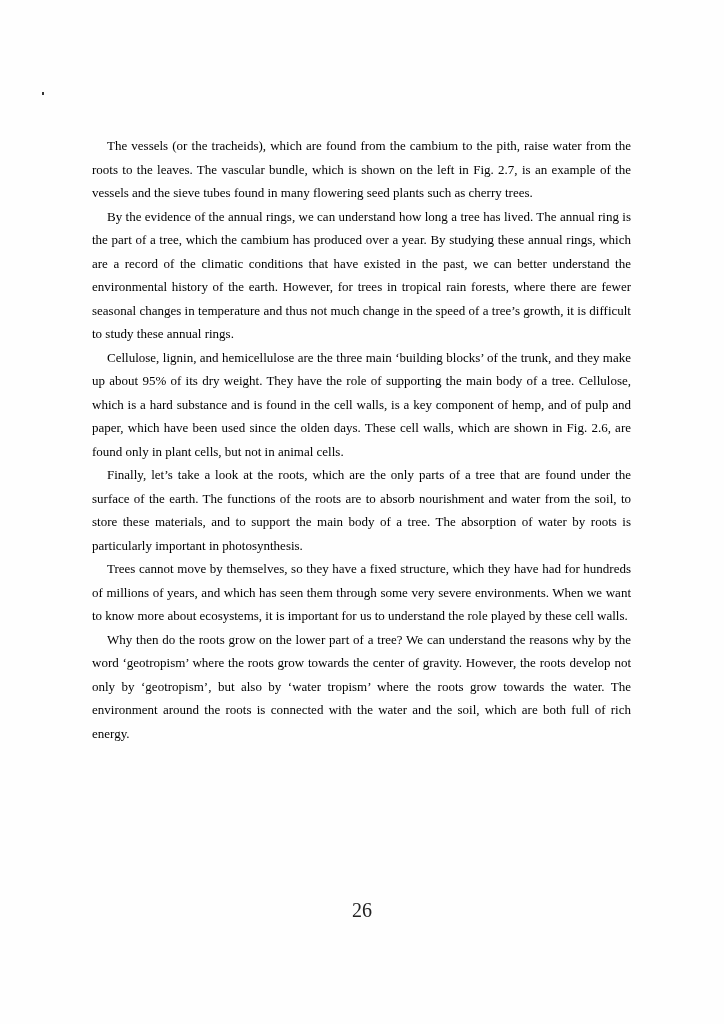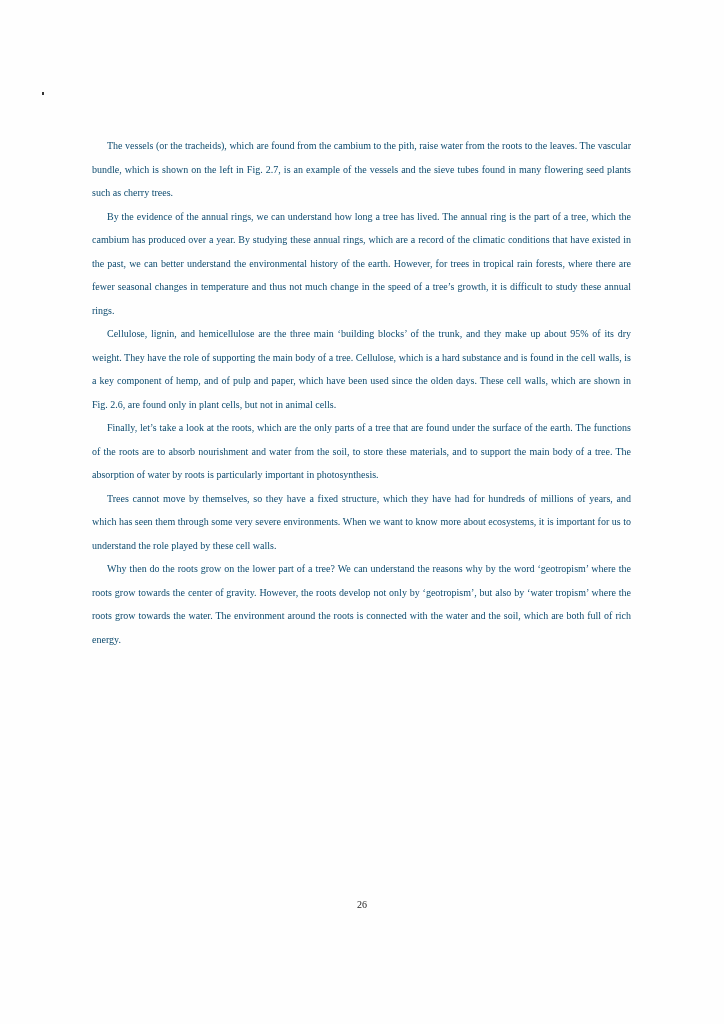--- a/index.html
+++ b/index.html
@@ -28,38 +28,38 @@
       width: 2px;
       height: 3px;
       background: #333;
     }
     .text-body {
       position: absolute;
       left: 92px;
       top: 134px;
       width: 539px;
       font-family: "Liberation Serif", "DejaVu Serif", serif;
-      font-size: 10px;
+      font-size: 13px;
       line-height: 23.5px;
-      color: #0c4a6e;
+      color: #000000;
     }
     .text-body p {
       margin: 0;
       text-indent: 15px;
       text-align: justify;
       hyphens: none;
     }
     .page-number {
       position: absolute;
       left: 0;
       width: 724px;
       top: 899px;
       text-align: center;
       font-family: "Liberation Serif", "DejaVu Serif", serif;
-      font-size: 10px;
+      font-size: 20px;
       color: #222;
     }
   </style>
 </head>
 <body>
 
 <div class="page">
   <div class="scan-dot"></div>
 
   <div class="text-body">

